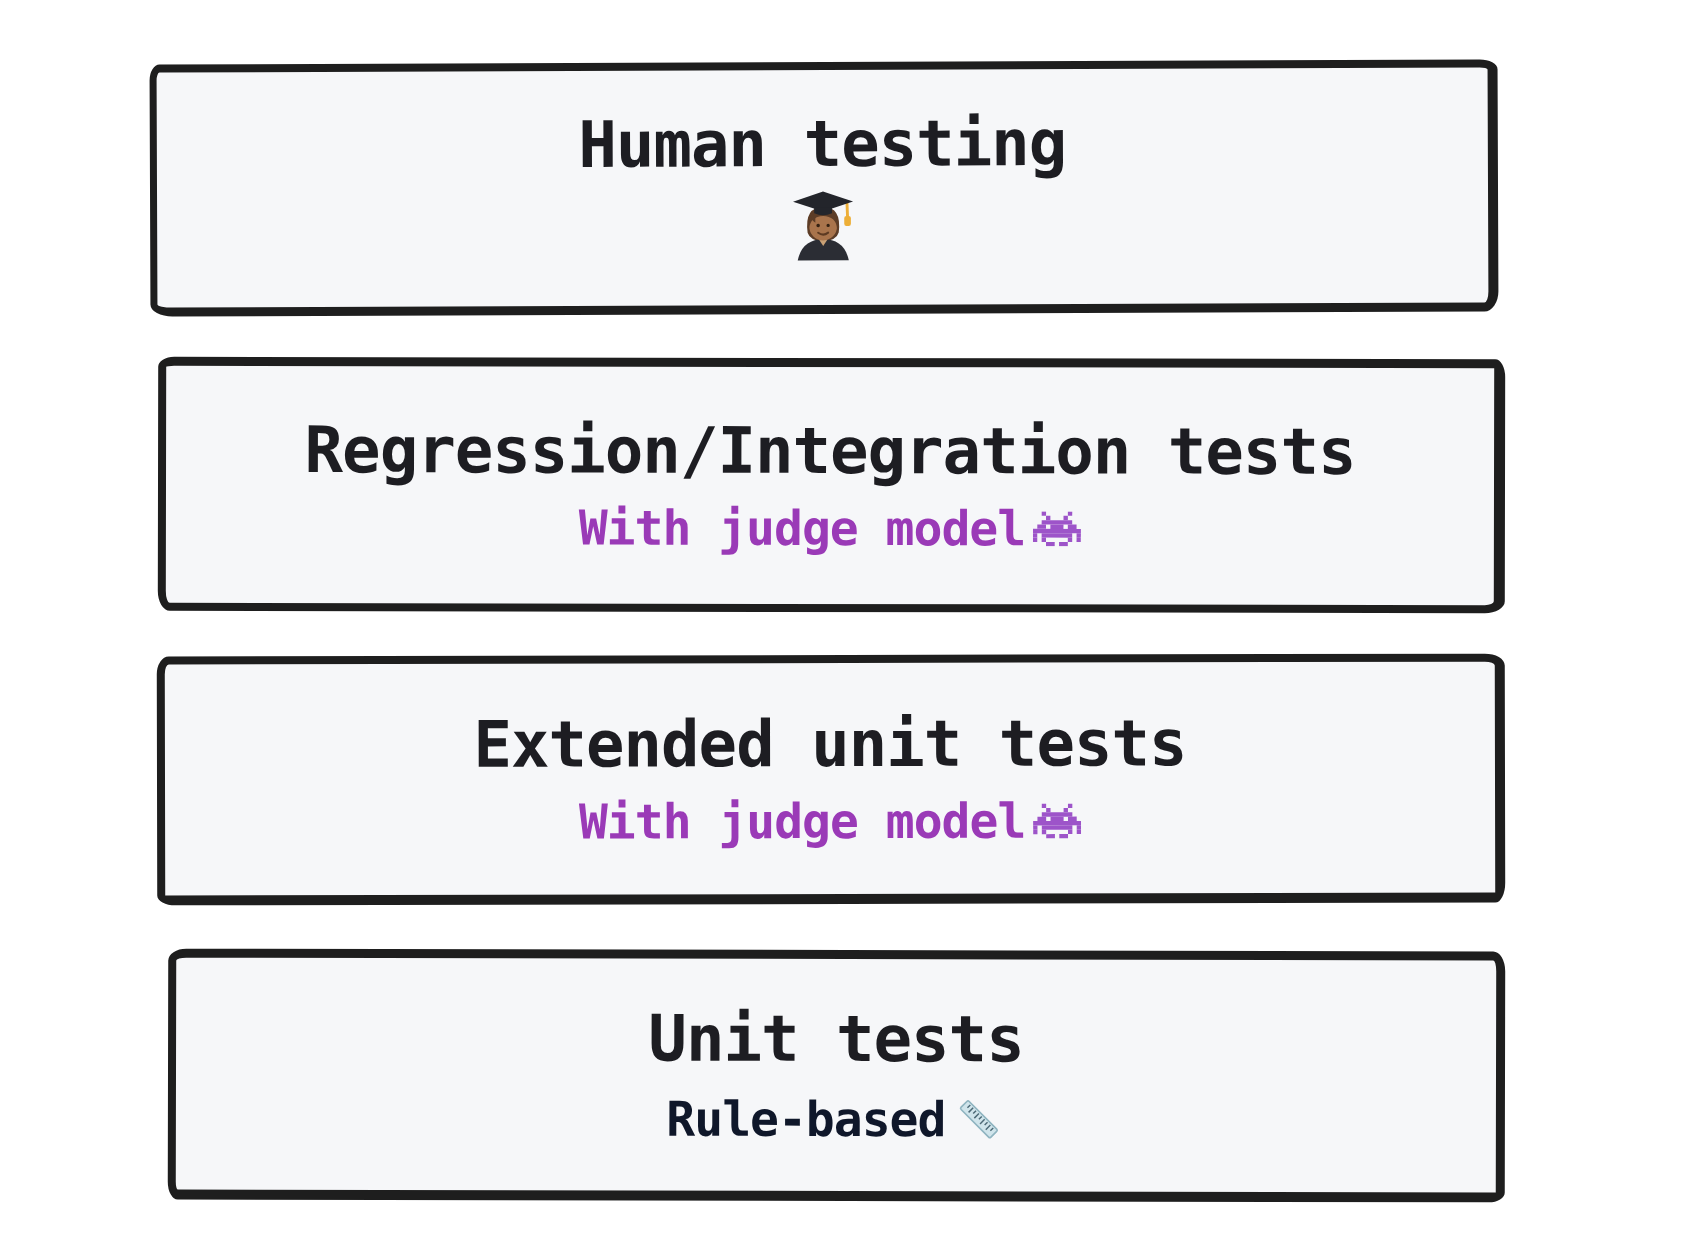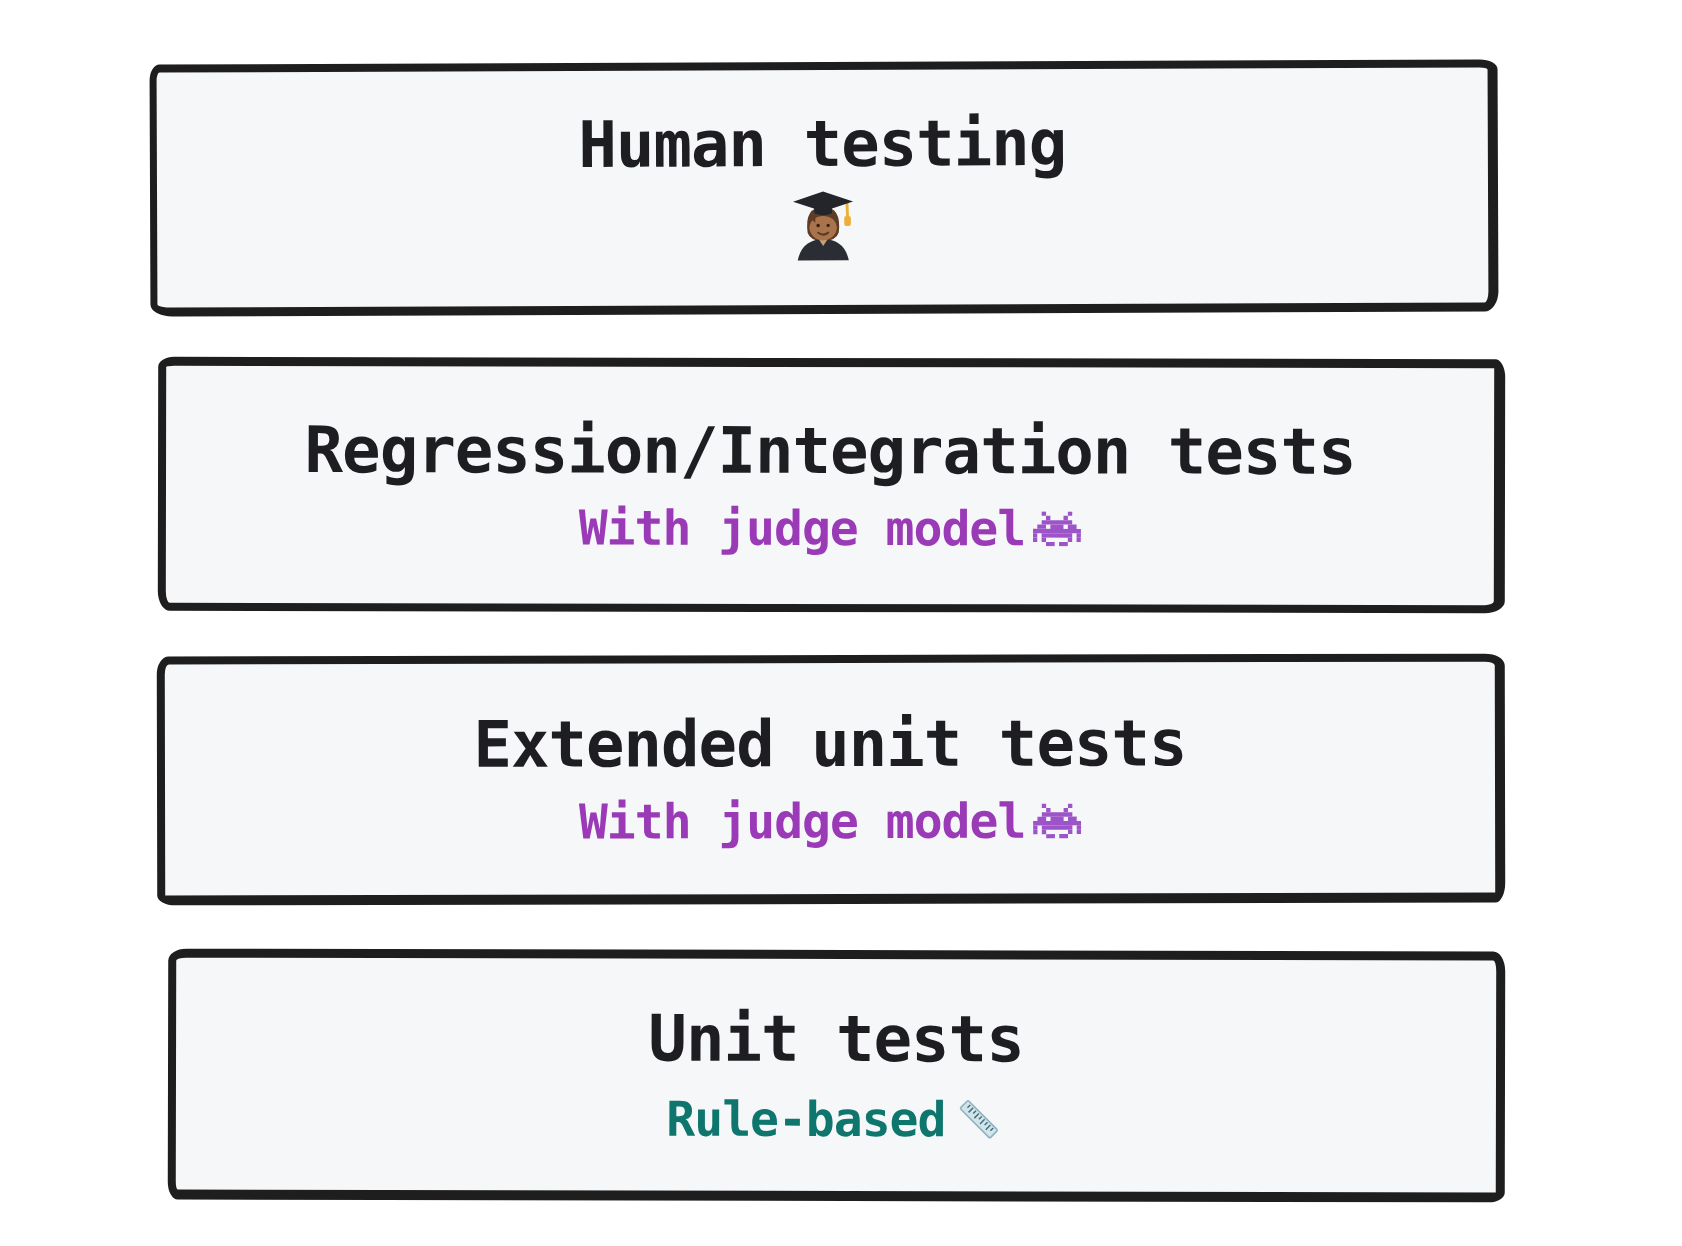--- a/index.html
+++ b/index.html
@@ -133,21 +133,21 @@
             <rect x="12" y="28" width="8" height="4"></rect>
               <rect x="24" y="28" width="8" height="4"></rect>
           </g>
         </svg>
       </span>
     </div>
   </div>
 
   <div class="box box4" style="border-color: rgb(30, 30, 30); background-color: rgb(246, 247, 249);">
     <div class="title" style="color: rgb(29, 29, 34);">Unit tests</div>
-    <div class="subtitle" style="color: #0f766e;">
+    <div class="subtitle" style="color: #0f172a;">
       <span>Rule-based</span>
       <span class="emoji">
         <svg width="52" height="52" viewBox="0 0 64 64" aria-hidden="true">
           <g transform="rotate(45 32 32)">
             <rect x="6" y="25" width="52" height="14" rx="2" stroke-width="2" style="fill: rgb(207, 228, 235); stroke: rgb(143, 180, 192);"></rect>
             <path d="M12 27 v5 M17 27 v8 M22 27 v5 M27 27 v8 M32 27 v5 M37 27 v8 M42 27 v5 M47 27 v8 M52 27 v5" stroke-width="1.8" fill="none" style="stroke: rgb(77, 106, 119);"></path>
           </g>
         </svg>
       </span>
     </div>

